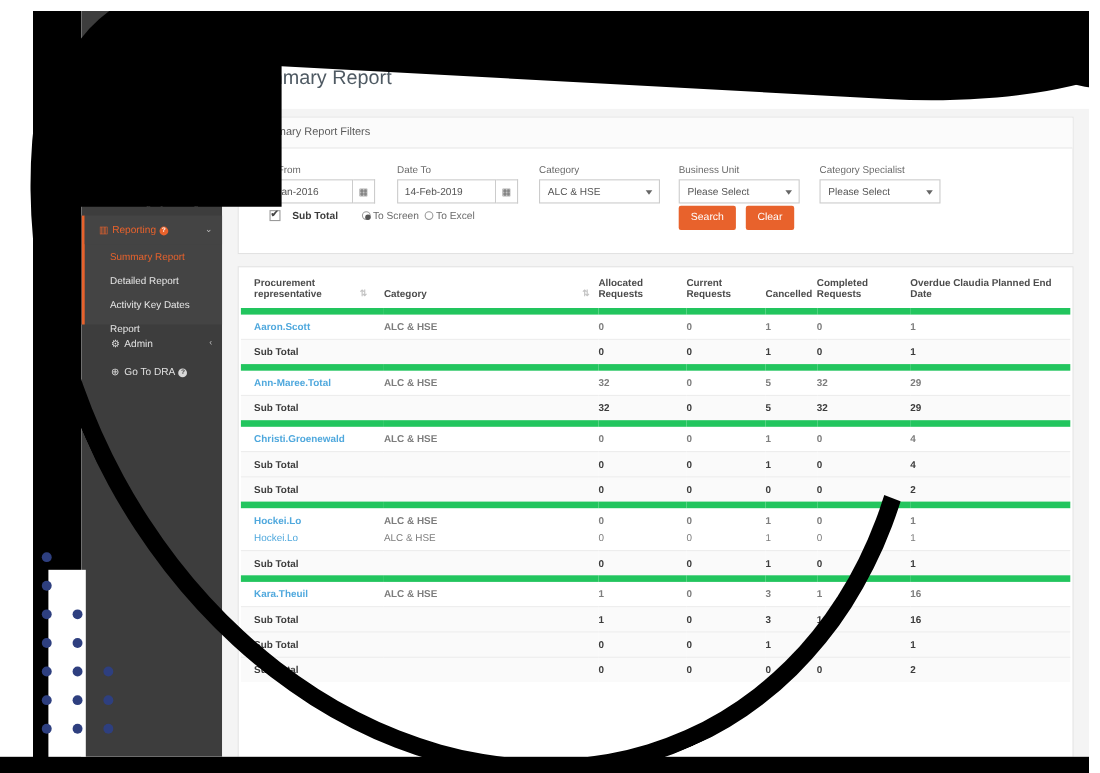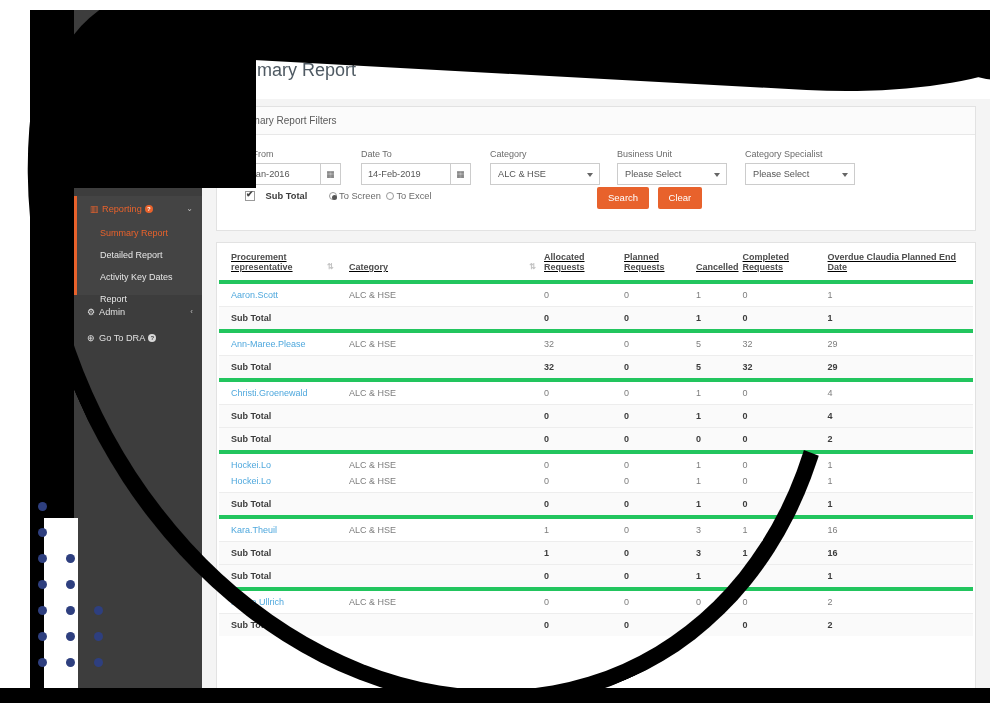--- a/index.html
+++ b/index.html
@@ -80,21 +80,21 @@
     margin: 0 auto; letter-spacing: .5px;
   }
   .uname { margin-top: 7px; font-size: 9.5px; font-weight: bold; color: #efefef; }
   .urole { margin-top: 1px; font-size: 8.5px; color: #9ba3ad; }
 
   .menu-label { position:absolute; left: 7px; top: 97px; font-size: 9px; font-weight: bold; color:#e4e4e4; letter-spacing:.3px;}
 
   .nav { position: absolute; left: 0; top: 110px; width: 128px; }
   .nav-item {
     position: relative; height: 26px; line-height: 26px;
-    font-size: 9.2px; color: #e0e0e0; padding-left: 13px; white-space: nowrap;
+    font-size: 9.2px; color: #e0e0e0; padding-left: 27px; white-space: nowrap;
   }
   .nav-item .ico { display:inline-block; width: 12px; font-size: 9px; color:#e0e0e0; }
   .nav-item .q {
     display:inline-block; width:8px; height:8px; border-radius:50%;
     background:#d8d8d8; color:#3d3d3d; font-size:6px; line-height:8px;
     text-align:center; font-weight:bold; margin-left:3px; vertical-align:1px;
   }
   .nav-item .caret { position:absolute; right: 9px; top: 0; font-size: 8px; color:#bdbdbd; }
   .nav-item.active {
     background: #444444; color: #e8622c;
@@ -189,25 +189,25 @@
     font-size: 9.5px; border: none; border-radius: 2px; display:inline-block; text-align:center;
   }
 
   #report-card { left: 14px; top: 234px; width: 760px; height: 450px; }
   table { width: 100%; border-collapse: collapse; }
   th {
     font-size: 9px; color: #4c4c4c; font-weight: bold; text-align: left;
     padding: 9px 4px 8px 0; vertical-align: bottom; position: relative;
   }
   td { font-size: 9px; color: #7d7d7d; padding: 6px 4px 6px 0; }
-  tr.data td { border-top: 4px solid #22c55e; }
+  tr.data td { border-top: 6px solid #22c55e; font-weight: bold; }
   tr.sub td { background: #fafafa; color: #3c3c3c; font-weight: bold; border-top: 1px solid #ededed; }
   .lnk { color: #4fa8dd; }
   .sorter { position:absolute; font-size:8px; color:#c3c3c3; bottom:9px; }
-  thead tr { border-bottom: 4px solid #eab308; text-decoration: underline; }
+  thead tr { border-bottom: 4px solid #eab308; }
   .c0 { width: 130px; padding-left: 12px !important; }
   .c1 { width: 195px; }
   .c2 { width: 80px; }
   .c3 { width: 72px; }
   .c4 { width: 46px; }
   .c5 { width: 85px; margin-left: 28px; }
   .c6 { width: auto; }
   .tbl-wrap { padding: 0 2px; }
 </style>
 </head>
@@ -323,41 +323,41 @@
         <div style="position:absolute; left:28px; top:84px; font-size:9.3px; color:#3c3c3c; font-weight:bold;">
           <span class="chk"></span>
           <span style="margin-left:8px;">Sub Total</span>
         </div>
 
         <div style="position:absolute; left:112px; top:84px; font-size:9.3px; color:#6b6b6b;">
           <span><span class="rad on"></span><span>To Screen</span></span>
           <span style="margin-left:3px;"><span class="rad"></span><span>To Excel</span></span>
         </div>
 
-        <div style="position:absolute; left:380px; top:80px;">
+        <div style="position:absolute; left:400px; top:80px;">
           <span class="btn">Search</span>
           <span class="btn" style="margin-left:4px;">Clear</span>
         </div>
       </div>
 
       <div class="card" id="report-card">
         <div class="tbl-wrap">
           <table>
             <thead>
               <tr>
                 <th class="c0">
                   <span>Procurement representative</span>
                   <span class="sorter" style="left:108px;">⇅</span>
                 </th>
                 <th class="c1">
                   <span>Category</span>
                   <span class="sorter" style="right:8px;">⇅</span>
                 </th>
                 <th class="c2">Allocated Requests</th>
-                <th class="c3">Planned Requests</th>
+                <th class="c3">Current Requests</th>
                 <th class="c4">Cancelled</th>
                 <th class="c5">Completed Requests</th>
                 <th class="c6">Overdue Claudia Planned End Date</th>
               </tr>
             </thead>
             <tbody id="tbody">
                 <tr class="data">
                   <td class="c0"><span class="lnk">Aaron.Scott</span></td>
                   <td class="c1">ALC &amp; HSE</td>
                   <td class="c2">0</td>
@@ -369,21 +369,21 @@
                 <tr class="sub">
                   <td class="c0">Sub Total</td>
                   <td class="c1"></td>
                   <td class="c2">0</td>
                   <td class="c3">0</td>
                   <td class="c4">1</td>
                   <td class="c5">0</td>
                   <td class="c6">1</td>
                 </tr>
                 <tr class="data">
-                  <td class="c0"><span class="lnk">Ann-Maree.Please</span></td>
+                  <td class="c0"><span class="lnk">Ann-Maree.Total</span></td>
                   <td class="c1">ALC &amp; HSE</td>
                   <td class="c2">32</td>
                   <td class="c3">0</td>
                   <td class="c4">5</td>
                   <td class="c5">32</td>
                   <td class="c6">29</td>
                 </tr>
                 <tr class="sub">
                   <td class="c0">Sub Total</td>
                   <td class="c1"></td>
@@ -466,29 +466,20 @@
                   <td class="c6">16</td>
                 </tr>
                 <tr class="sub">
                   <td class="c0">Sub Total</td>
                   <td class="c1"></td>
                   <td class="c2">0</td>
                   <td class="c3">0</td>
                   <td class="c4">1</td>
                   <td class="c5">0</td>
                   <td class="c6">1</td>
-                </tr>
-                <tr class="data">
-                  <td class="c0"><span class="lnk">Maree.Ullrich</span></td>
-                  <td class="c1">ALC &amp; HSE</td>
-                  <td class="c2">0</td>
-                  <td class="c3">0</td>
-                  <td class="c4">0</td>
-                  <td class="c5">0</td>
-                  <td class="c6">2</td>
                 </tr>
                 <tr class="sub">
                   <td class="c0">Sub Total</td>
                   <td class="c1"></td>
                   <td class="c2">0</td>
                   <td class="c3">0</td>
                   <td class="c4">0</td>
                   <td class="c5">0</td>
                   <td class="c6">2</td>
                 </tr>

